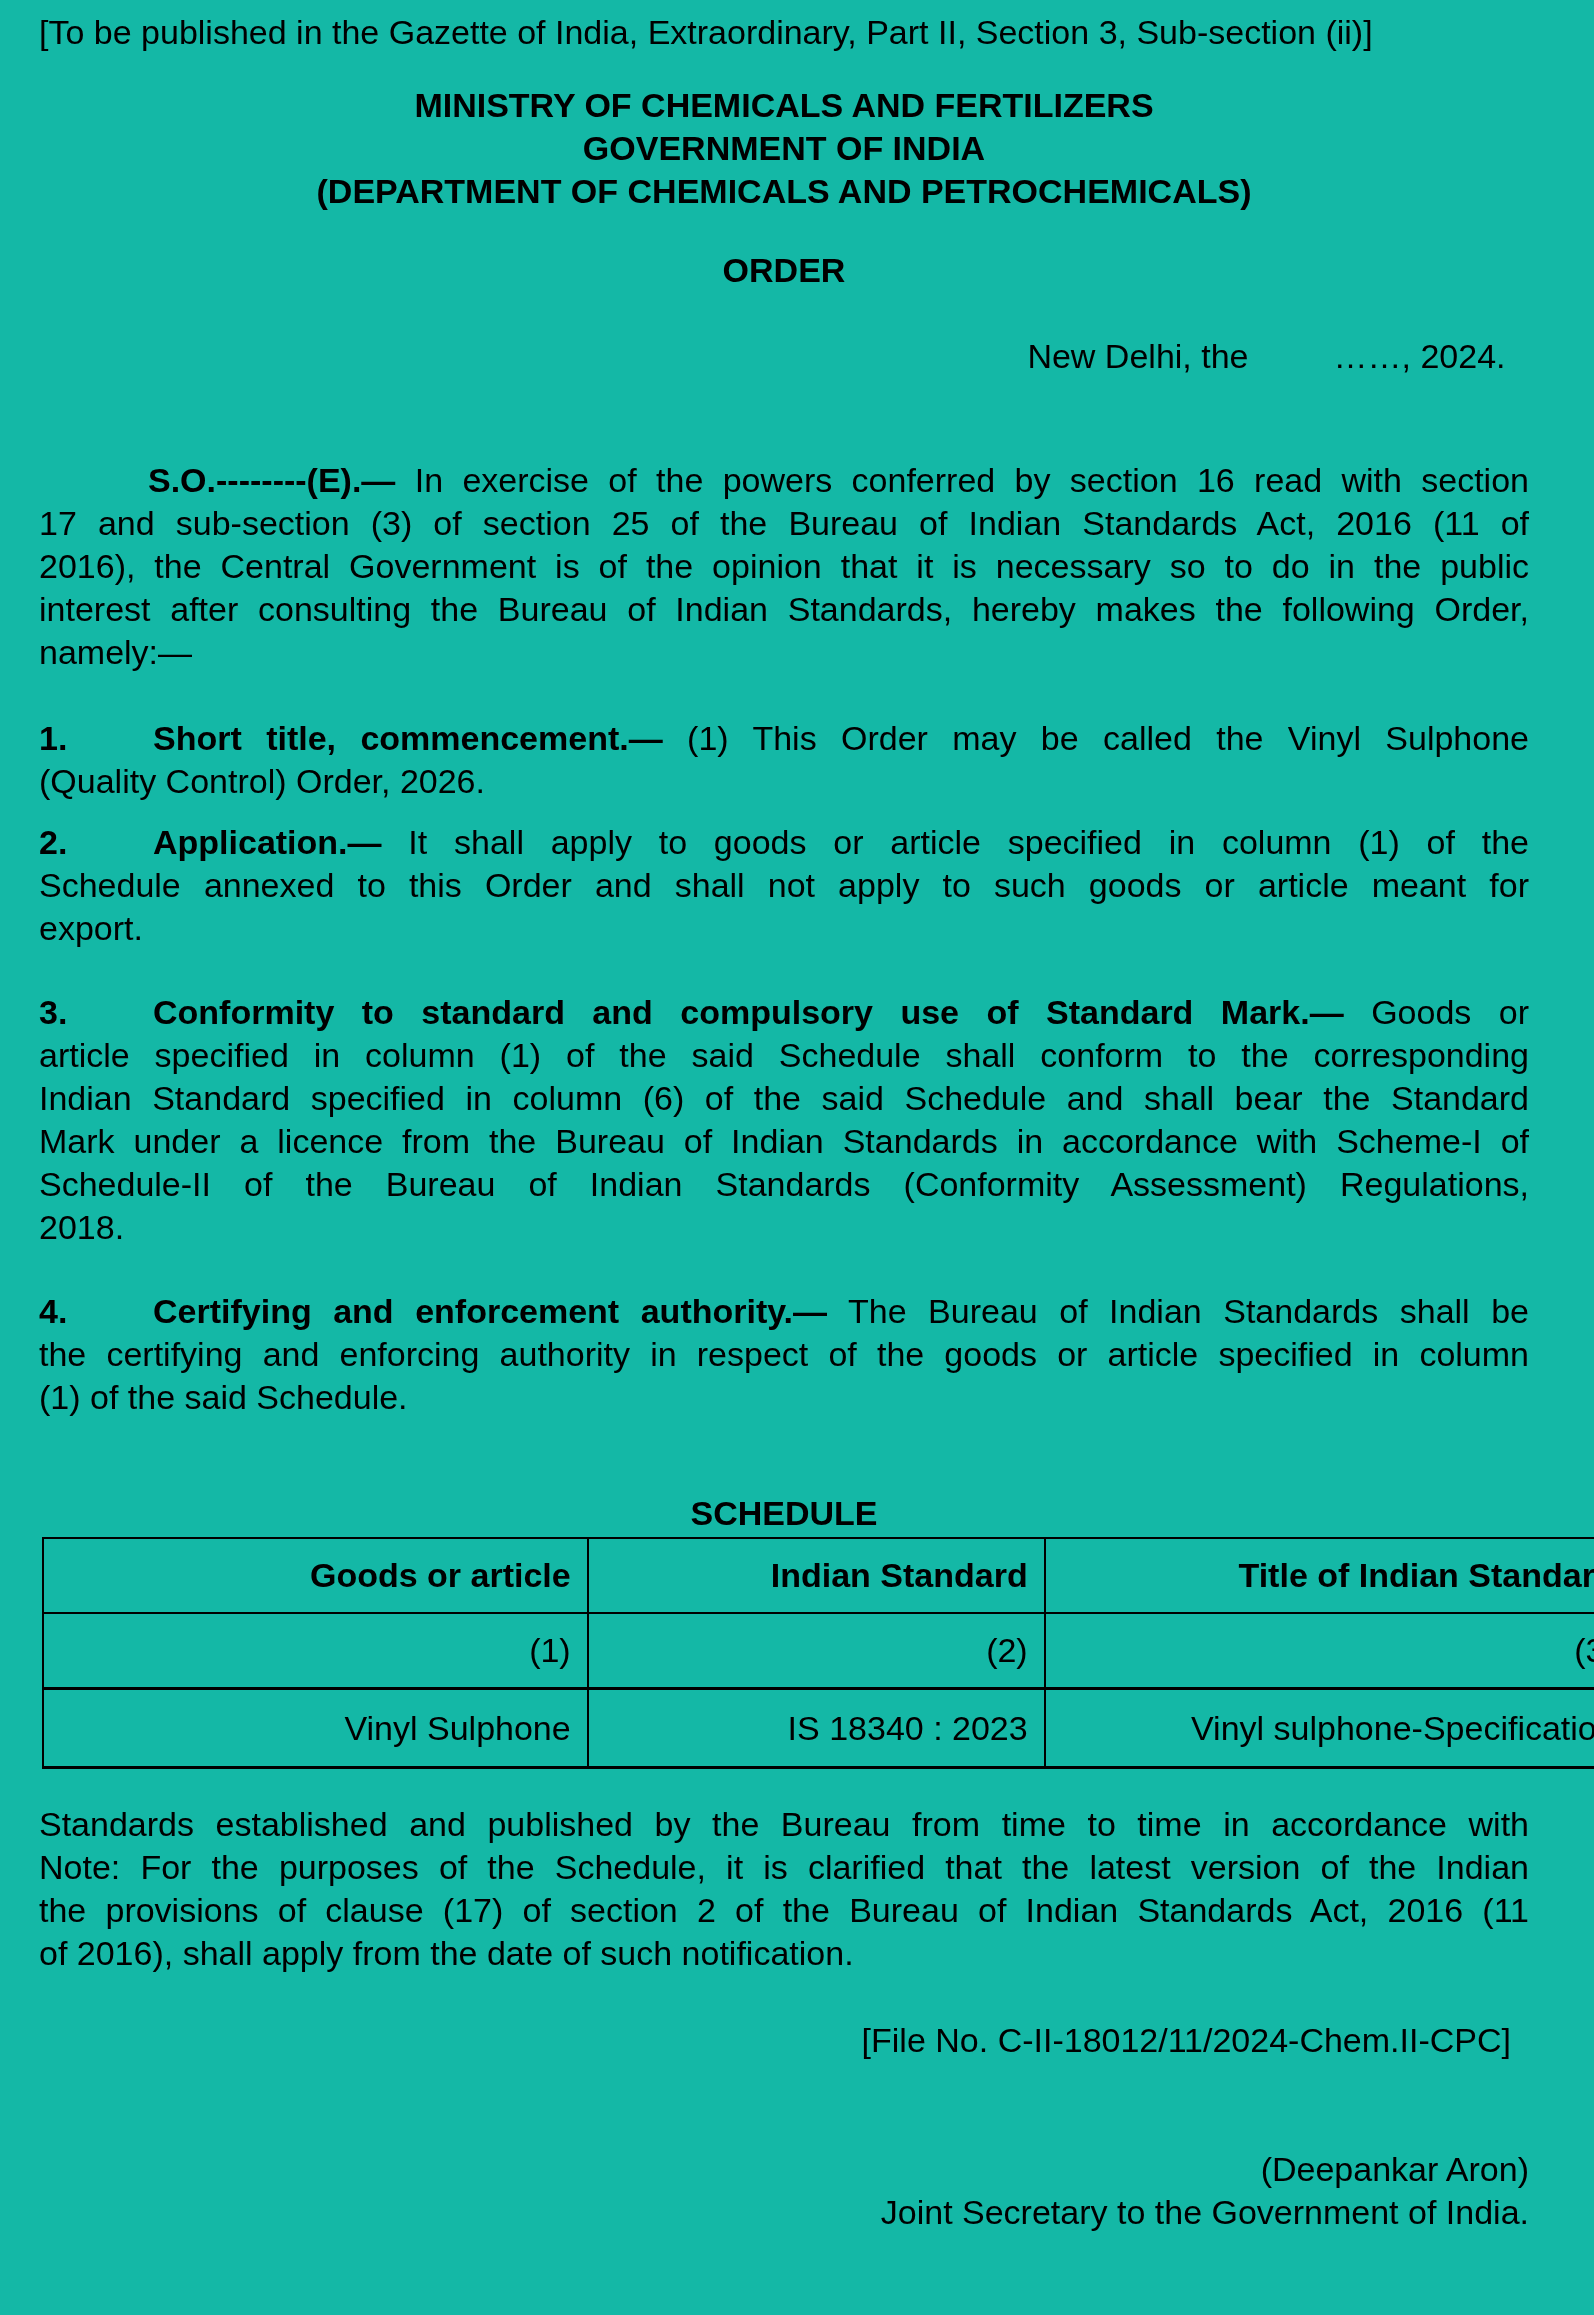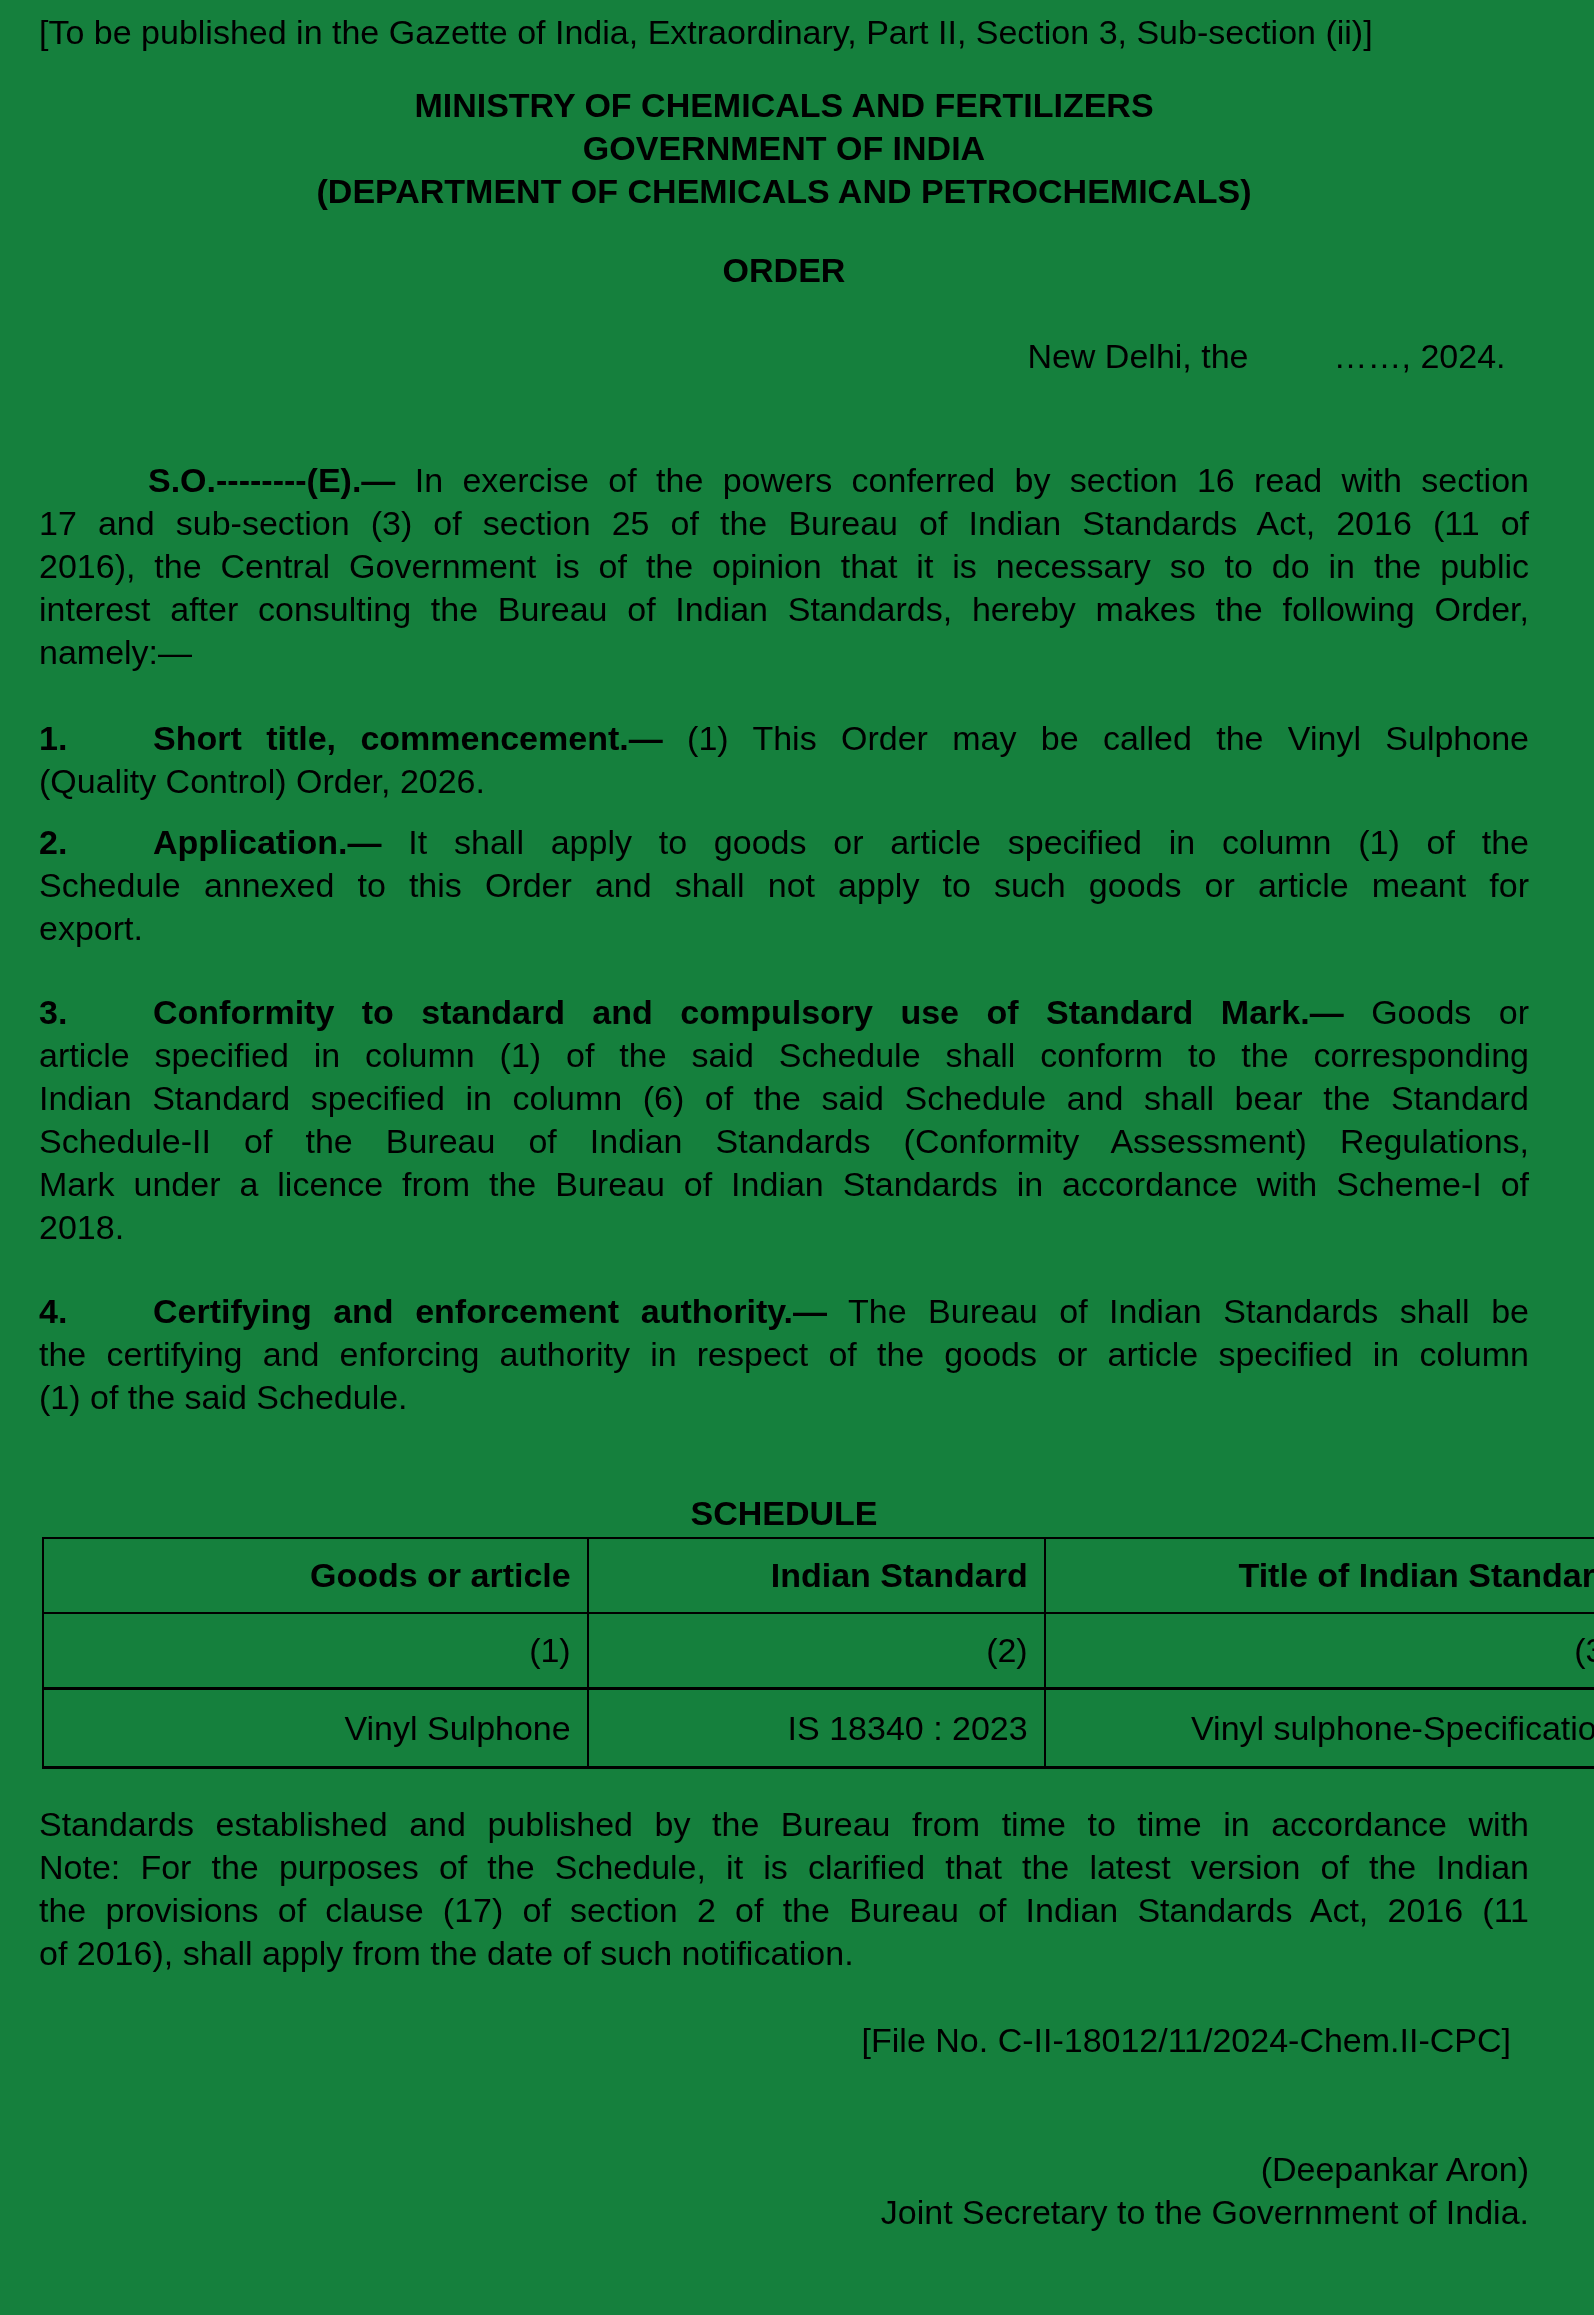--- a/index.html
+++ b/index.html
@@ -1,20 +1,20 @@
 <!DOCTYPE html>
 <html style="font-size:14.5px"><head>
 <meta charset="utf-8">
 <style>
   html, body { margin: 0; padding: 0; background: #ffffff; }
   .page {
     width: 1595px; height: 2316px;
     box-sizing: border-box;
     padding: 11px 66px 0 39px;
-    background: #15803d; color: #000000;
+    background: #14b8a6; color: #000000;
     font-family: "Liberation Sans", sans-serif;
     font-size: 34px; line-height: 43px;
     overflow: hidden;
   }
   p { margin: 0; }
   .b { font-weight: bold; }
   
   .jl {
     display: block;
     text-align: justify;
@@ -91,22 +91,22 @@
   <p class="para-s2">
     <span class="jl"><span class="numbox">2.</span><span class="b">Application.—</span> <span>It shall apply to goods or article specified in column (1) of the</span></span>
     <span class="jl">Schedule annexed to this Order and shall not apply to such goods or article meant for</span>
     <span class="ll">export.</span>
   </p>
 
   <p class="para-s3">
     <span class="jl"><span class="numbox">3.</span><span class="b">Conformity to standard and compulsory use of Standard Mark.—</span> <span>Goods or</span></span>
     <span class="jl">article specified in column (1) of the said Schedule shall conform to the corresponding</span>
     <span class="jl">Indian Standard specified in column (6) of the said Schedule and shall bear the Standard</span>
+    <span class="jl">Mark under a licence from the Bureau of Indian Standards in accordance with Scheme-I of</span>
     <span class="jl">Schedule-II of the Bureau of Indian Standards (Conformity Assessment) Regulations,</span>
-    <span class="jl">Mark under a licence from the Bureau of Indian Standards in accordance with Scheme-I of</span>
     <span class="ll">2018.</span>
   </p>
 
   <p class="para-s4">
     <span class="jl"><span class="numbox">4.</span><span class="b">Certifying and enforcement authority.—</span> <span>The Bureau of Indian Standards shall be</span></span>
     <span class="jl">the certifying and enforcing authority in respect of the goods or article specified in column</span>
     <span class="ll">(1) of the said Schedule.</span>
   </p>
 
   <p class="sched-title">SCHEDULE</p>

